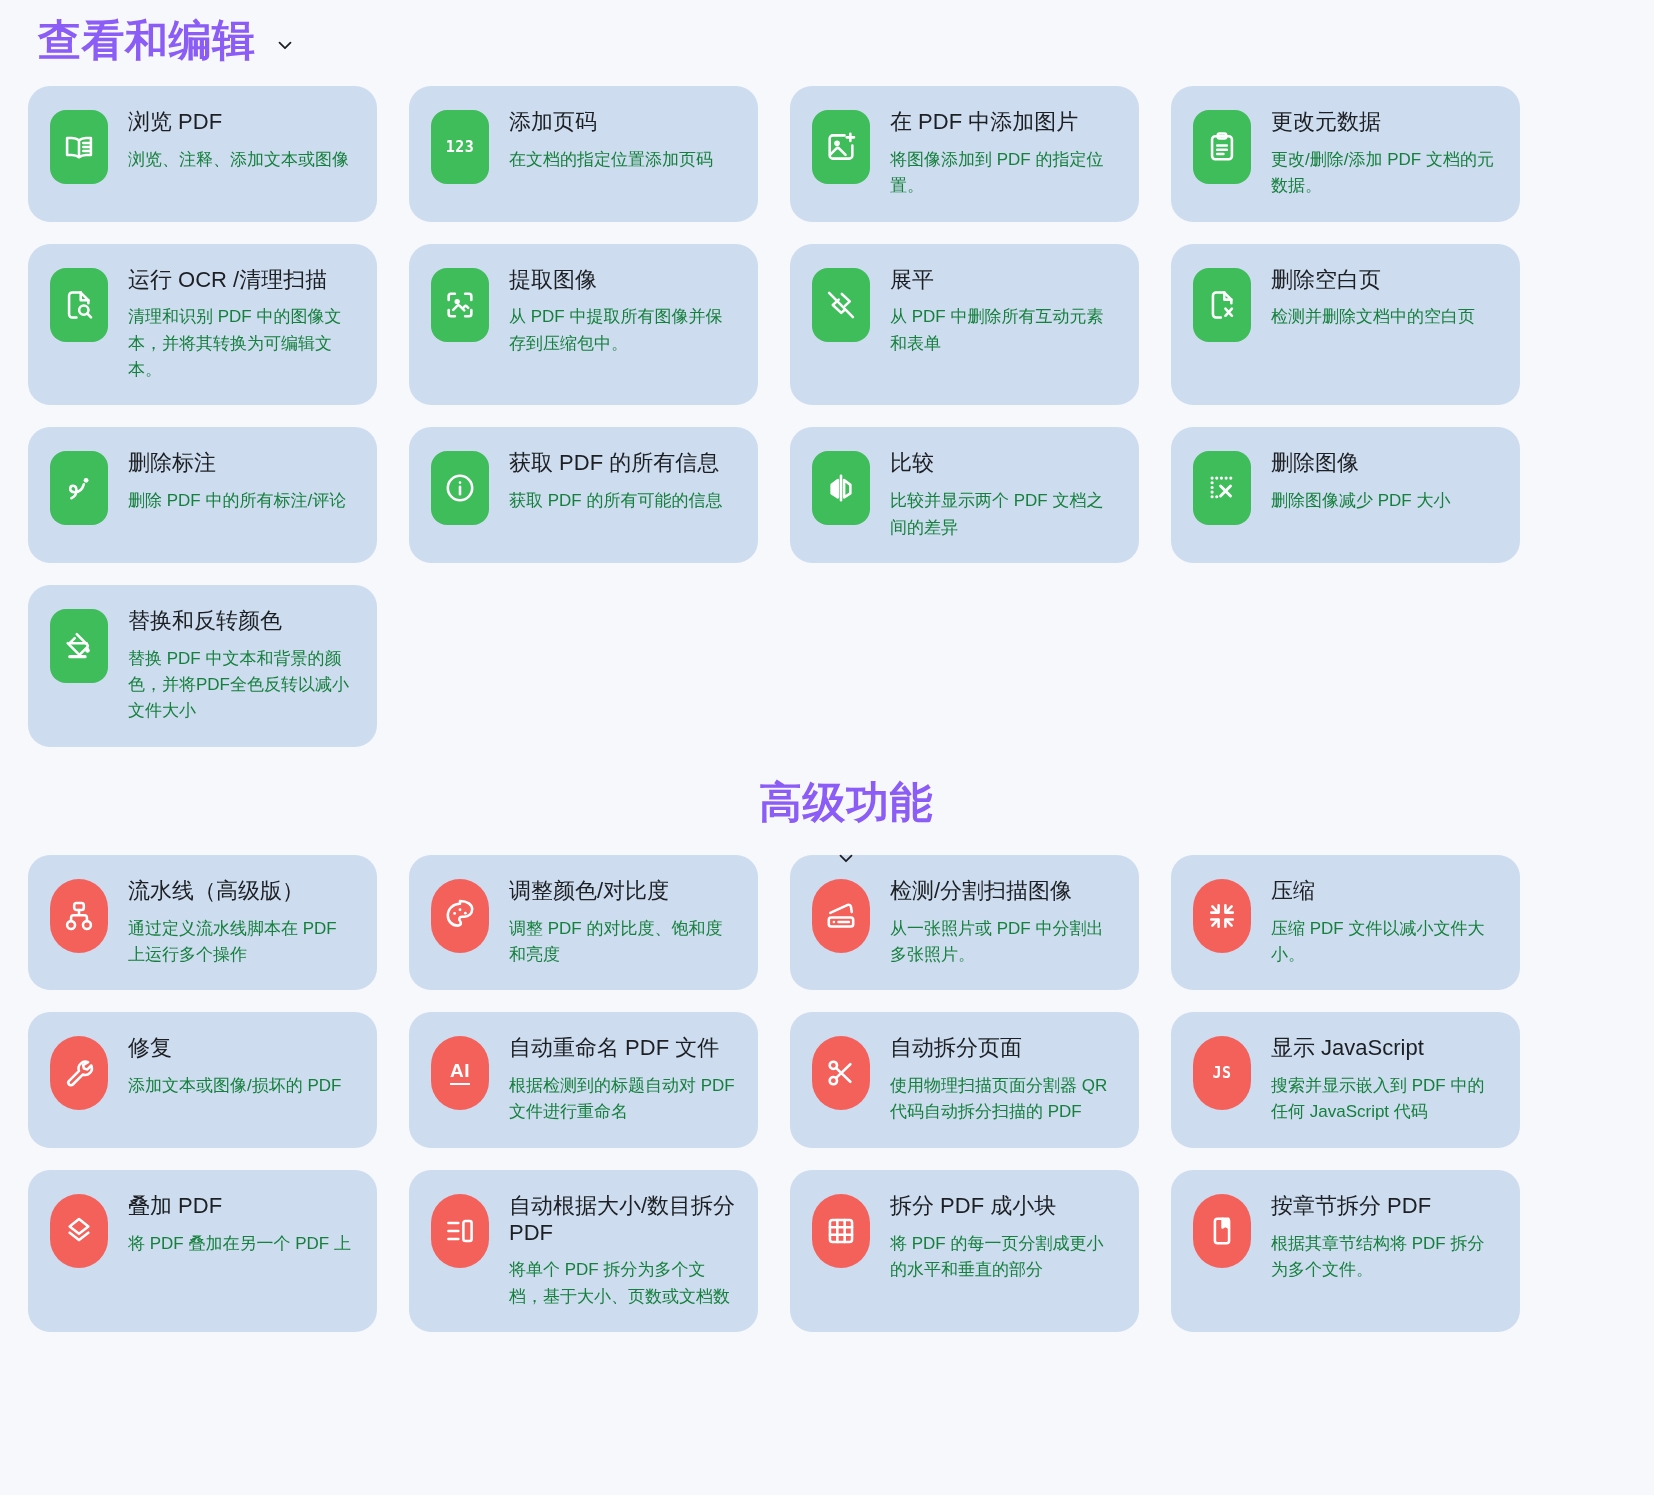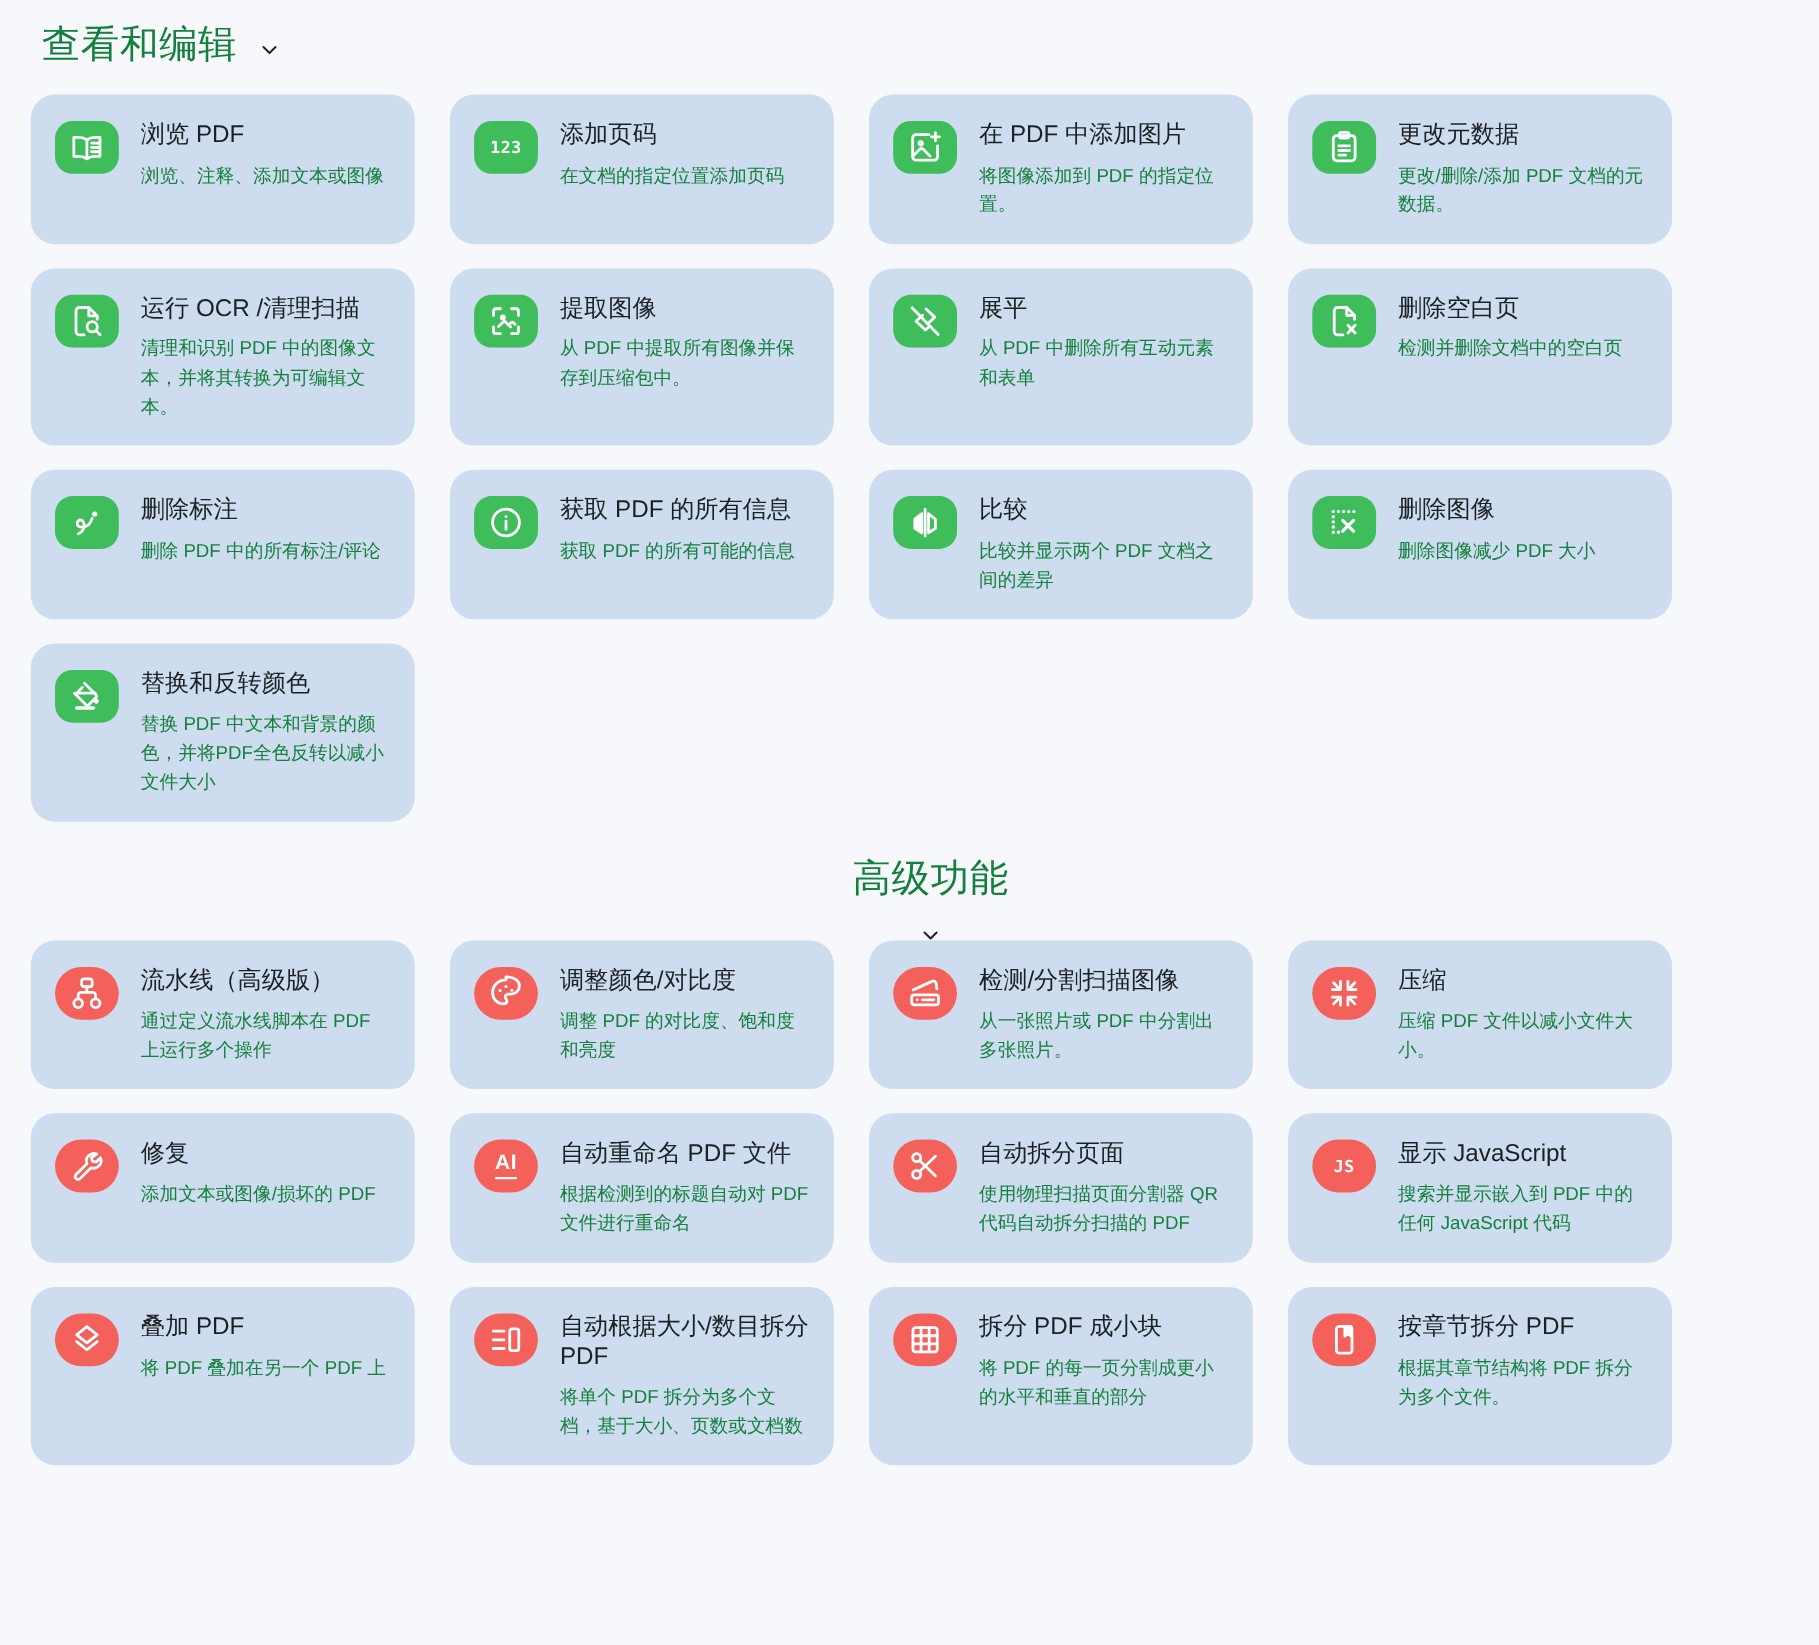--- a/index.html
+++ b/index.html
@@ -18,23 +18,23 @@
   }
   
   .section-header {
     display: flex;
     align-items: center;
     gap: 18px;
     padding-left: 38px;
     height: 56px;
   }
   .section-title {
-    font-size: 35px;
-    font-weight: 400;
-    color: #15803d;
+    font-size: 43px;
+    font-weight: 700;
+    color: #8b5cf6;
     letter-spacing: 0.5px;
     line-height: 1;
   }
   .chevron-down {
     width: 22px;
     height: 22px;
     position: relative;
     top: 5px;
     flex: 0 0 auto;
   }
@@ -51,21 +51,21 @@
     background: #cddcee;
     border-radius: 22px;
     padding: 22px 20px 22px 22px;
     display: flex;
     align-items: flex-start;
     gap: 20px;
     cursor: pointer;
   }
   .icon-tile {
     width: 58px;
-    height: 48px;
+    height: 74px;
     border-radius: 16px;
     flex: 0 0 58px;
     display: flex;
     align-items: center;
     justify-content: center;
     margin-top: 2px;
   }
   .icon-tile.green { background: #3ebd5a; }
   .icon-tile.red   { background: #f4605a; border-radius: 29px; }
   .icon-tile svg { display: block; }

